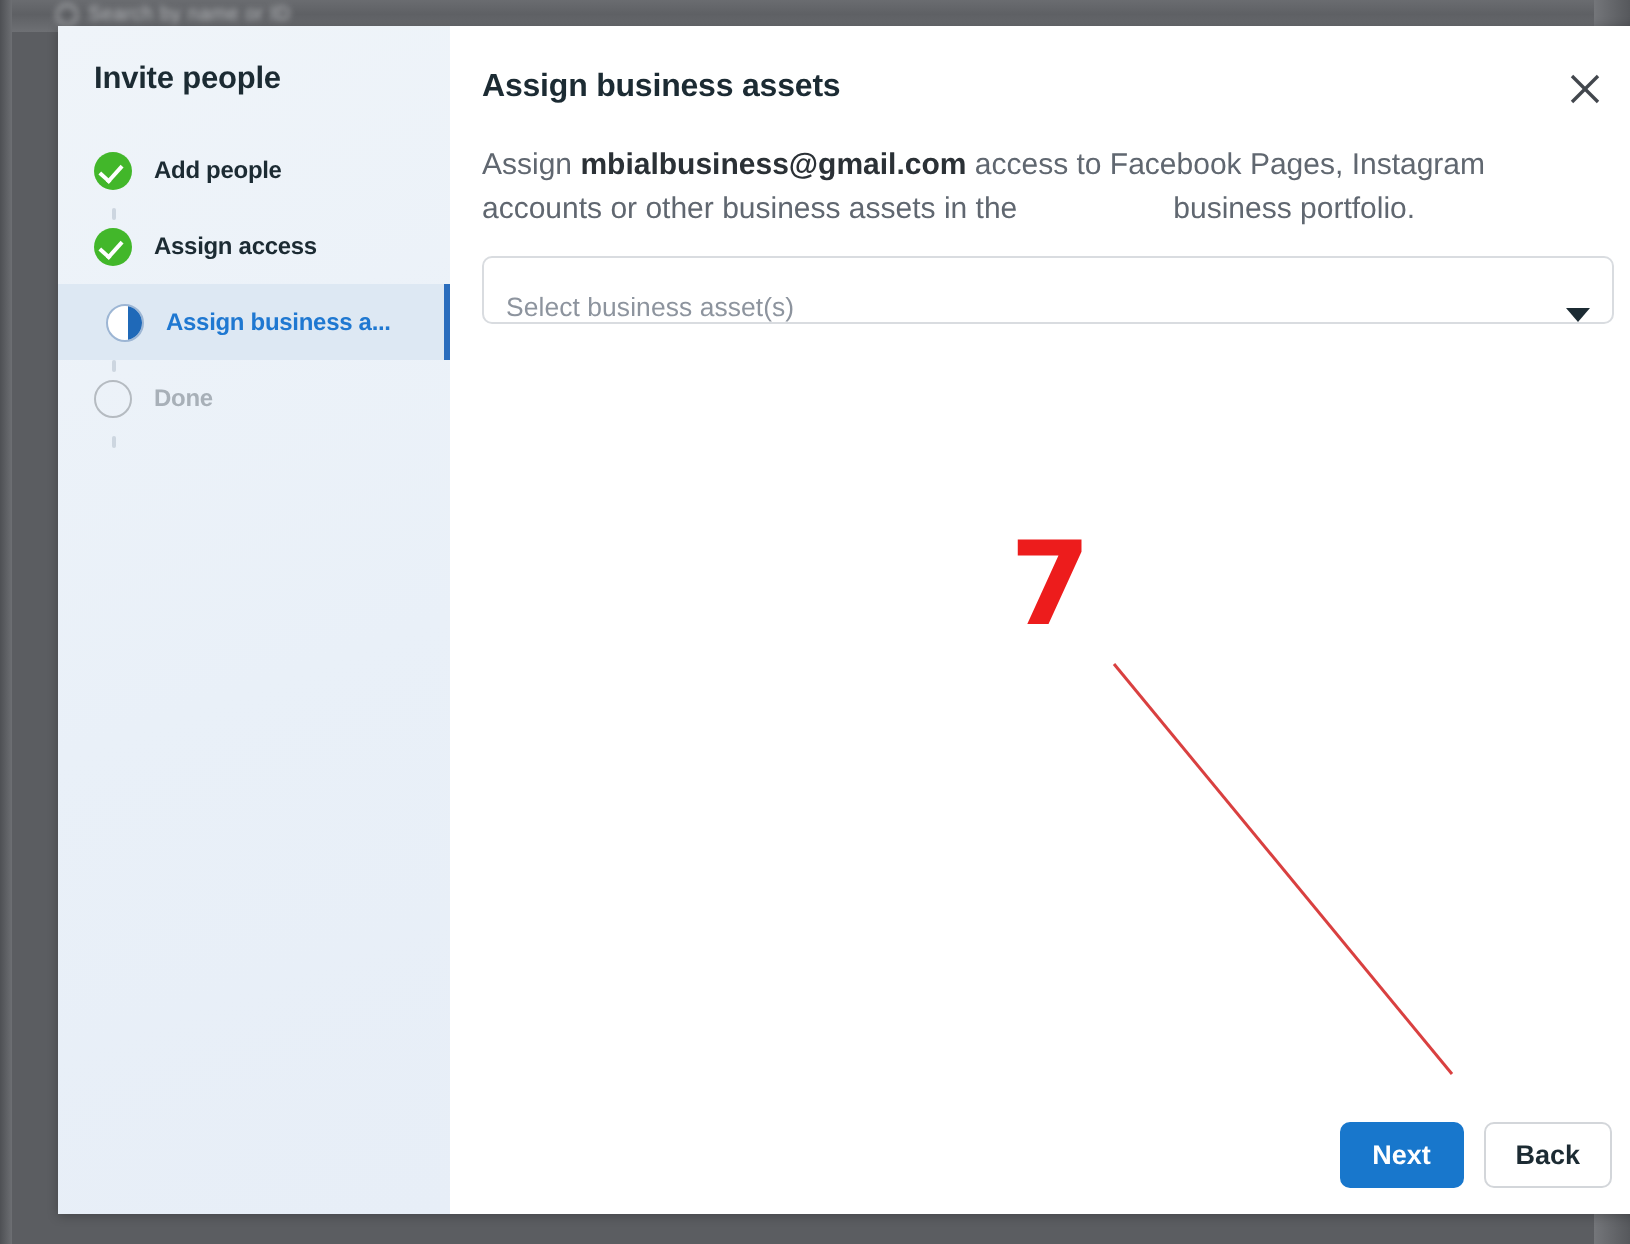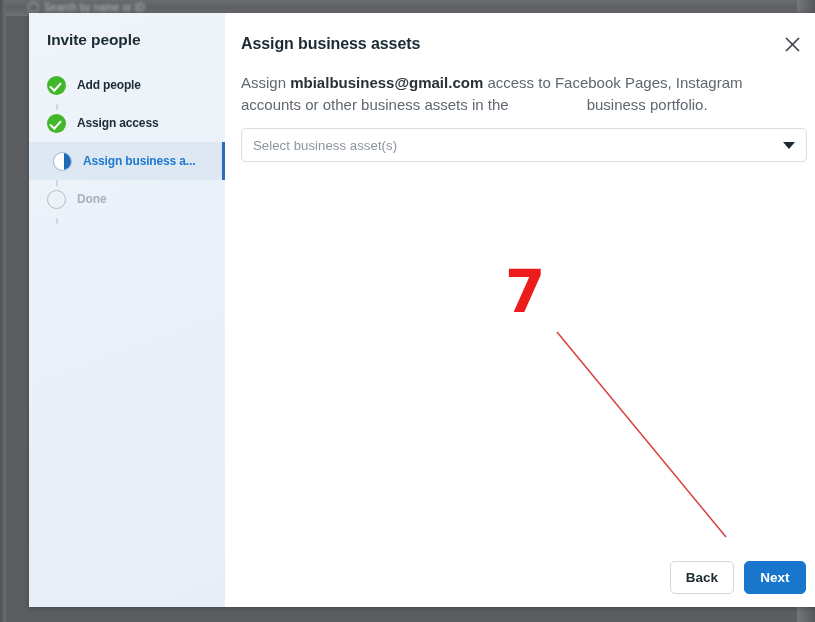--- a/index.html
+++ b/index.html
@@ -231,21 +231,21 @@
   #asset-select {
     position: absolute;
     left: 16px; top: 115px;
     width: 566px;
     height: 34px;
     box-sizing: border-box;
     border: 1px solid #d9dce0;
     border-radius: 5px;
     background: #fff;
     display: flex;
-    align-items: center;
+    align-items: flex-end;
     padding: 0 11px;
     cursor: pointer;
   }
   #asset-select .ph {
     flex: 1;
     font-size: 13.2px;
     color: #8d949e;
     letter-spacing: .05px;
   }
   .caret {
@@ -364,22 +364,22 @@
     <div id="description">
       <span>Assign </span><span class="em">mbialbusiness@gmail.com</span><span> access to Facebook Pages, Instagram accounts or other business assets in the</span><span class="redacted"></span><span>business portfolio.</span>
     </div>
 
     <div id="asset-select">
       <span class="ph">Select business asset(s)</span>
       <span class="caret"></span>
     </div>
 
     <div id="footer">
+      <button class="btn" id="next-btn">Next</button>
       <button class="btn" id="back-btn">Back</button>
-      <button class="btn" id="next-btn">Next</button>
     </div>
 
   </div>
 </div>
 
 <div id="annotation">
   <div id="annot-num" style="color: rgb(237, 28, 28);">7</div>
   <svg width="815" height="622" style="position:absolute;left:0;top:0">
     <line id="annot-line" x1="557" y1="332" x2="726" y2="537" stroke="#d94040" stroke-width="1.5"></line>
   </svg>

